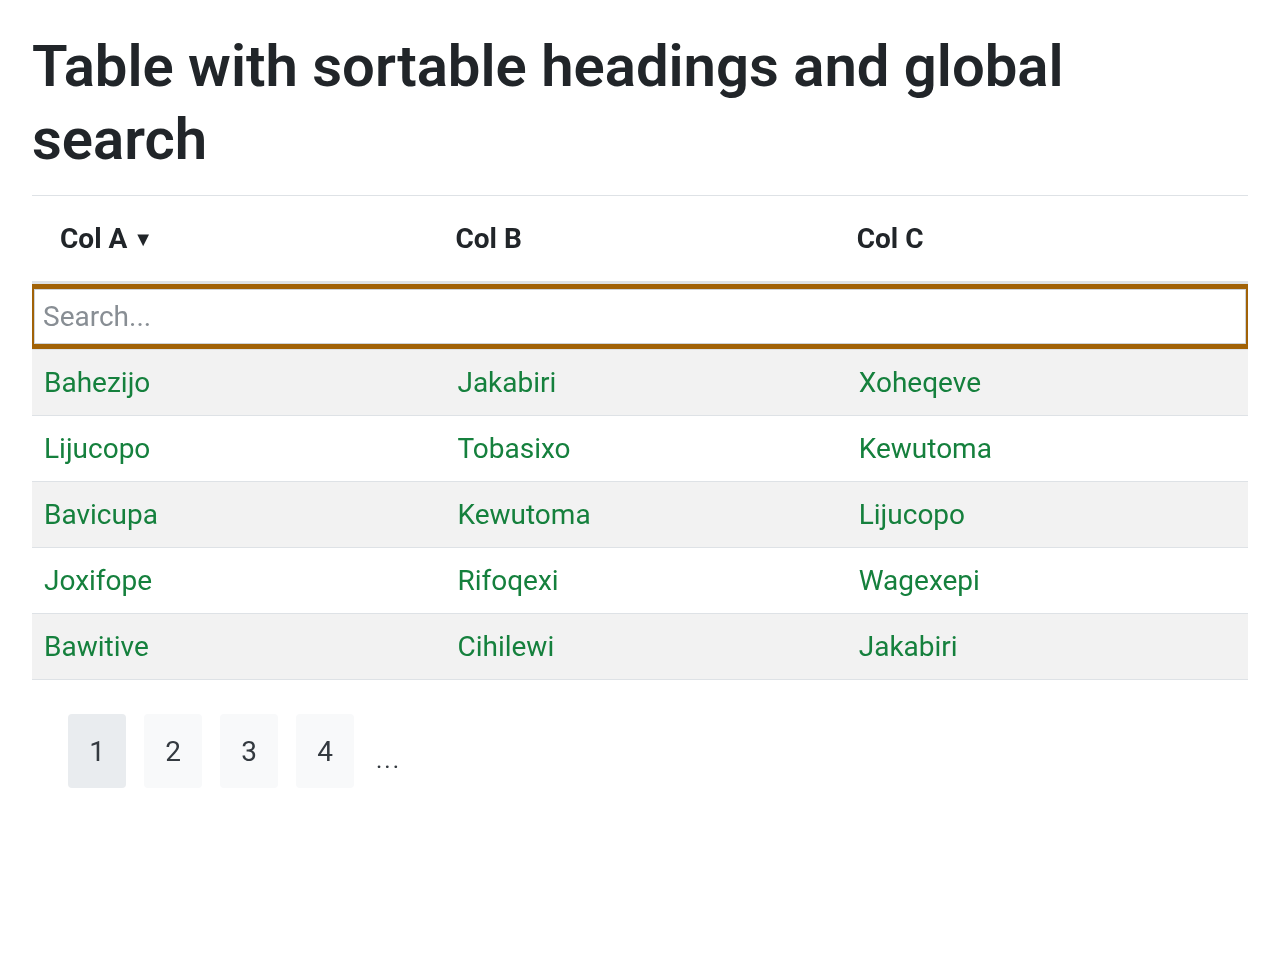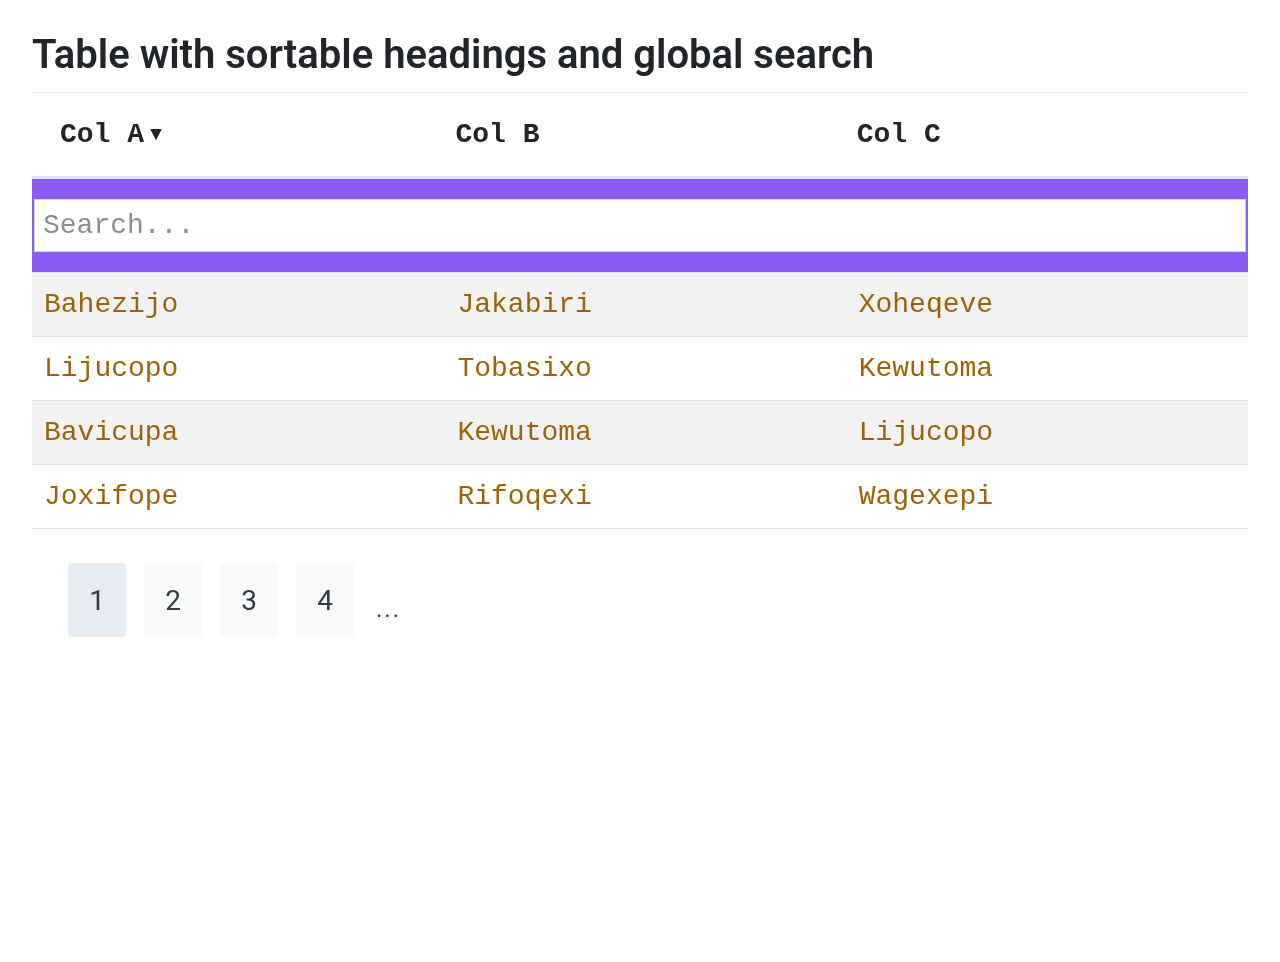--- a/index.html
+++ b/index.html
@@ -7,73 +7,72 @@
       margin: 0;
       padding: 0;
     }
     body {
       font-family: "Segoe UI", -apple-system, BlinkMacSystemFont, Roboto, "Helvetica Neue", Arial, sans-serif;
       color: #212529;
       background: #ffffff;
       padding: 30px 32px;
     }
     h1.page-title {
-      font-size: 40px;
+      font-size: 58px;
       font-weight: 600;
       line-height: 1.25;
       color: #212529;
-      margin-bottom: 12px;
+      margin-bottom: 20px;
     }
     hr.divider {
       border: none;
       border-top: 1px solid #dee2e6;
       margin-bottom: 8px;
     }
     table.data-table {
       width: 100%;
       border-collapse: collapse;
       font-size: 28px;
-      font-family: Liberation Mono, monospace;
     }
     table.data-table thead th {
       text-align: left;
       font-weight: 700;
       color: #212529;
       padding: 18px 10px 26px 10px;
       cursor: pointer;
       user-select: none;
       border-bottom: 3px solid #dee2e6;
     }
     table.data-table thead th .sort-icon {
       display: inline-block;
       margin-left: 6px;
       font-size: 20px;
       vertical-align: 2px;
     }
     tr.search-row td {
-      padding: 20px 2px;
+      padding: 5px 2px;
       border-bottom: 1px solid #dee2e6;
-      background: #8b5cf6;
+      background: #a16207;
     }
     .search-input {
       width: 100%;
       font-size: 28px;
       padding: 10px 8px;
       border: 1px solid #ced4da;
       color: #212529;
       background: #ffffff;
       outline: none;
       font-family: inherit;
     }
     .search-input::placeholder {
       color: #888e94;
     }
     table.data-table tbody tr.data-row td {
       padding: 16px 12px;
-      color: #a16207;
+      color: #15803d;
       border-bottom: 1px solid #dee2e6;
     }
     table.data-table tbody tr.data-row.odd {
       background: #f2f2f2;
     }
     table.data-table tbody tr.data-row.even {
       background: #ffffff;
     }
     .pagination {
       display: flex;
@@ -151,20 +150,25 @@
     <tr class="data-row odd">
       <td class="col-a">Bavicupa</td>
       <td class="col-b">Kewutoma</td>
       <td class="col-c">Lijucopo</td>
     </tr>
     <tr class="data-row even">
       <td class="col-a">Joxifope</td>
       <td class="col-b">Rifoqexi</td>
       <td class="col-c">Wagexepi</td>
     </tr>
+    <tr class="data-row odd">
+      <td class="col-a">Bawitive</td>
+      <td class="col-b">Cihilewi</td>
+      <td class="col-c">Jakabiri</td>
+    </tr>
   </tbody>
 </table>
 
 <div class="pagination">
   <div class="page-btn active">1</div>
   <div class="page-btn">2</div>
   <div class="page-btn">3</div>
   <div class="page-btn">4</div>
   <div class="page-ellipsis">...</div>
 </div>

